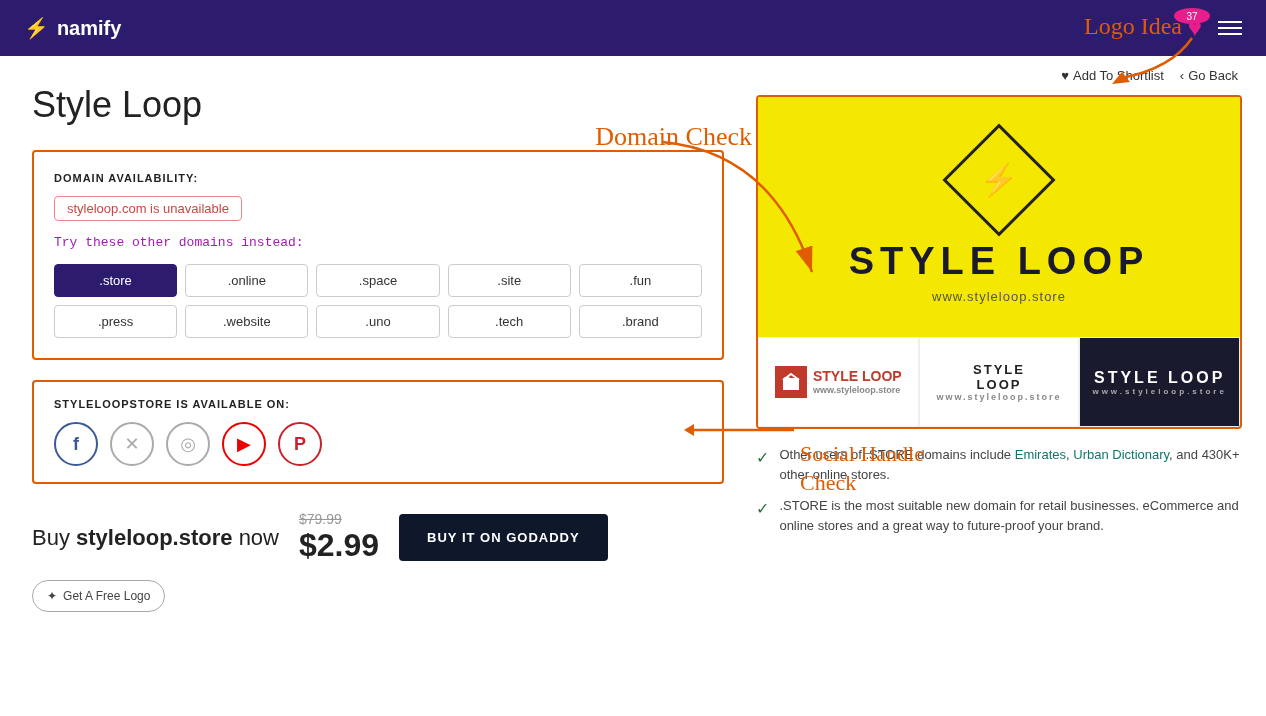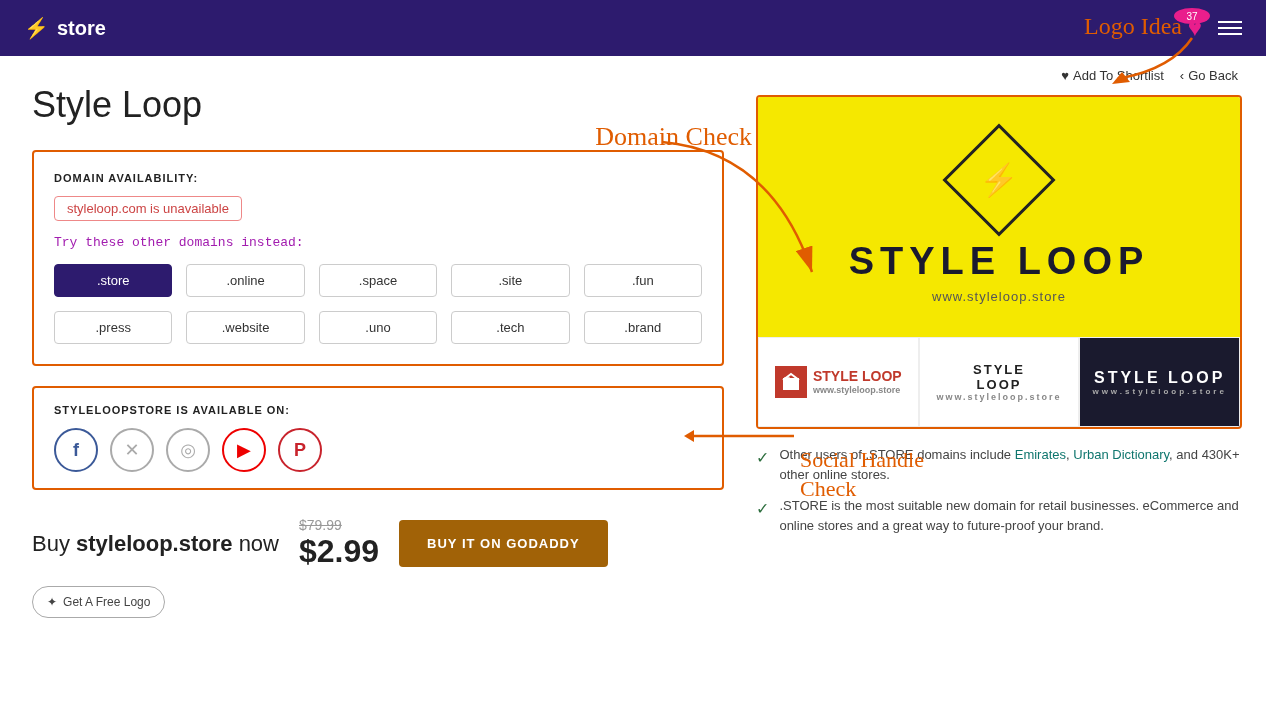--- a/index.html
+++ b/index.html
@@ -113,21 +113,21 @@
     }
     .try-text {
       font-family: 'Courier New', monospace;
       font-size: 13px;
       color: #a21caf;
       margin-bottom: 14px;
     }
     .domain-grid {
       display: grid;
       grid-template-columns: repeat(5, 1fr);
-      gap: 14px;
+      gap: 8px;
     }
     .domain-btn {
       padding: 8px 4px;
       border: 1px solid #ccc;
       border-radius: 4px;
       background: #fff;
       font-size: 13px;
       color: #333;
       cursor: pointer;
       text-align: center;
@@ -192,21 +192,21 @@
       text-decoration: line-through;
       color: #999;
       font-size: 14px;
     }
     .new-price {
       font-size: 32px;
       font-weight: bold;
       color: #222;
     }
     .buy-btn {
-      background: #a16207;
+      background: #0f172a;
       color: #fff;
       border: none;
       padding: 16px 28px;
       font-size: 13px;
       font-weight: bold;
       letter-spacing: 1px;
       border-radius: 4px;
       cursor: pointer;
       text-transform: uppercase;
     }
@@ -392,21 +392,21 @@
     .annot-wrap {
       position: relative;
     }
   </style>
 </head>
 <body>
 
 <header class="header">
   <div class="header-logo">
     <span class="logo-icon">⚡</span>
-    <span class="logo-text">store</span>
+    <span class="logo-text">namify</span>
   </div>
   <div class="header-right">
     <div class="heart-badge">
       ♥
       <span class="badge-count">37</span>
     </div>
     <div class="hamburger">
       <span></span>
       <span></span>
       <span></span>

